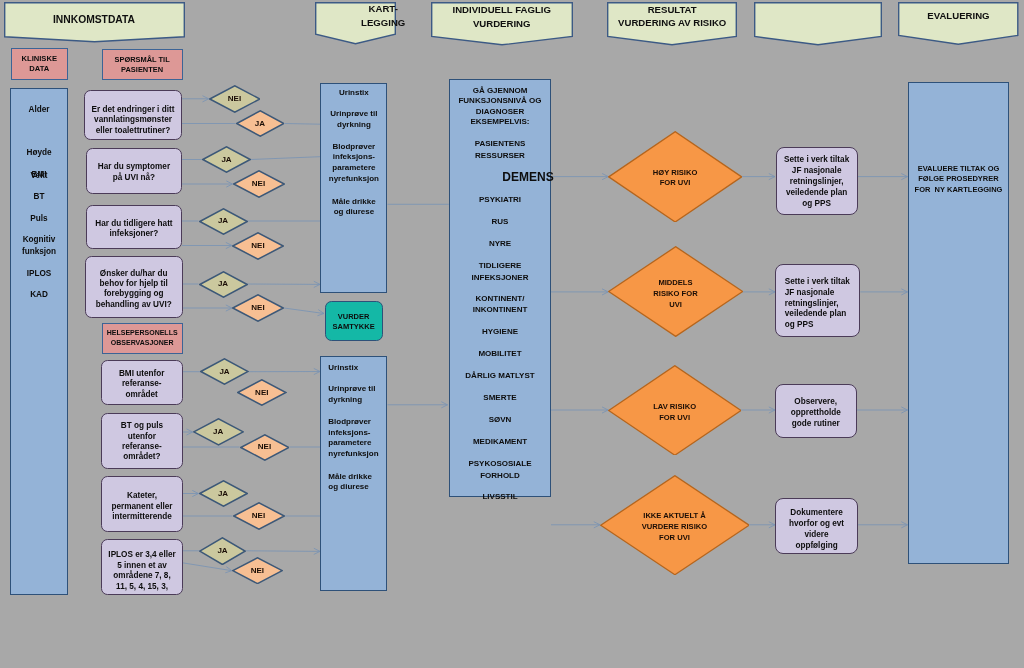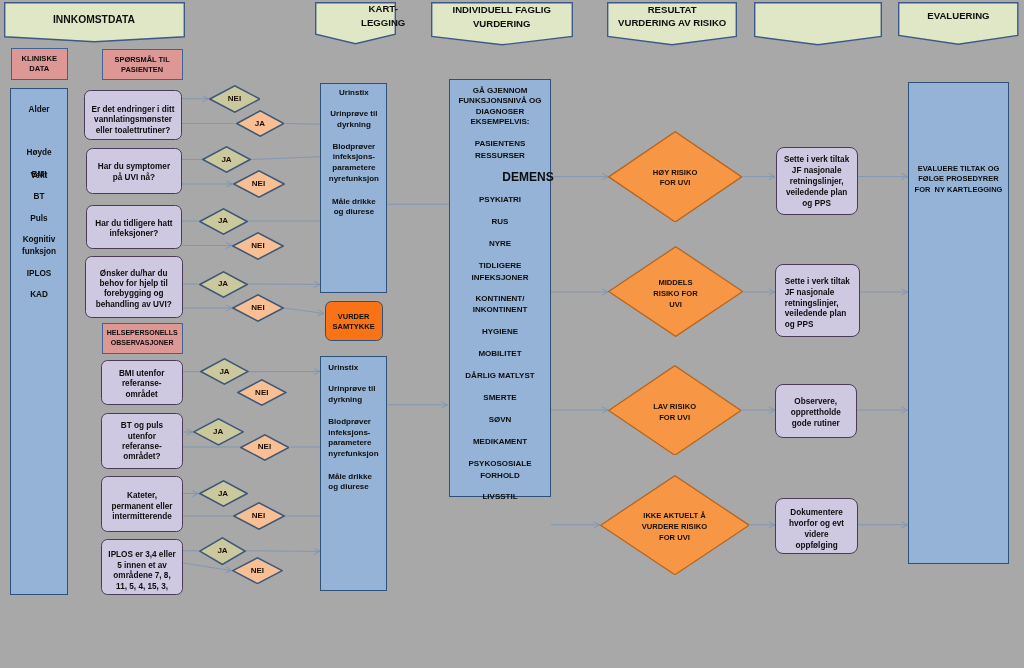--- a/index.html
+++ b/index.html
@@ -258,21 +258,21 @@
     </div><div class="abs blue" style="left: 320.3px; top: 356.4px; width: 67.2px; height: 234.2px;">
       <div style="position: absolute; top: 6px; text-align: left; white-space: pre-line; font-weight: bold; font-size: 8px; line-height: 10.6px; color: rgb(13, 13, 13); left: 7px; right: 3px;">Urinstix</div>
       <div style="position: absolute; top: 26.9px; text-align: left; white-space: pre-line; font-weight: bold; font-size: 8px; line-height: 10.6px; color: rgb(13, 13, 13); left: 7px; right: 3px;">Urinprøve til
 dyrkning</div>
       <div style="position: absolute; top: 59.6px; text-align: left; white-space: pre-line; font-weight: bold; font-size: 8px; line-height: 10.6px; color: rgb(13, 13, 13); left: 7px; right: 3px;">Blodprøver
 infeksjons-
 parametere
 nyrefunksjon</div>
       <div style="position: absolute; top: 114.4px; text-align: left; white-space: pre-line; font-weight: bold; font-size: 8px; line-height: 10.6px; color: rgb(13, 13, 13); left: 7px; right: 3px;">Måle drikke
 og diurese</div>
-    </div><div class="abs" style="left: 324.6px; top: 301.2px; width: 58px; height: 39.6px; background: #f97316; border: 1.4px solid rgb(46, 81, 121); border-radius: 6.5px; padding-left: 48px;">
+    </div><div class="abs" style="left: 324.6px; top: 301.2px; width: 58px; height: 39.6px; background: #14b8a6; border: 1.4px solid rgb(46, 81, 121); border-radius: 6.5px; padding-left: 48px;">
       <div style="position: absolute; left: 0px; top: 9.5px; width: 100%; text-align: center; white-space: pre-line; font-weight: bold; font-size: 7.5px; line-height: 10.4px; color: rgb(13, 13, 13);">VURDER
 SAMTYKKE</div>
     </div><div class="abs blue" style="left: 449px; top: 79px; width: 102px; height: 418px; position: absolute;">
       <div style="position: absolute; left: 0px; top: 5.6px; width: 100%; text-align: center; white-space: pre-line; font-weight: bold; font-size: 8px; line-height: 10.5px; color: rgb(13, 13, 13);">GÅ GJENNOM
 FUNKSJONSNIVÅ OG
 DIAGNOSER
 EKSEMPELVIS:</div>
       <div style="position: absolute; left: 0px; top: 58.4px; width: 100%; text-align: center; white-space: pre-line; font-weight: bold; font-size: 8px; line-height: 11.6px; color: rgb(13, 13, 13);">PASIENTENS
 RESSURSER</div>
       <div style="position: absolute; left: 0px; top: 91.9px; width: 100%; text-align: center; white-space: pre-line; font-weight: bold; font-size: 12px; line-height: 11.6px; color: rgb(13, 13, 13); padding-left: 28px;">DEMENS</div>

